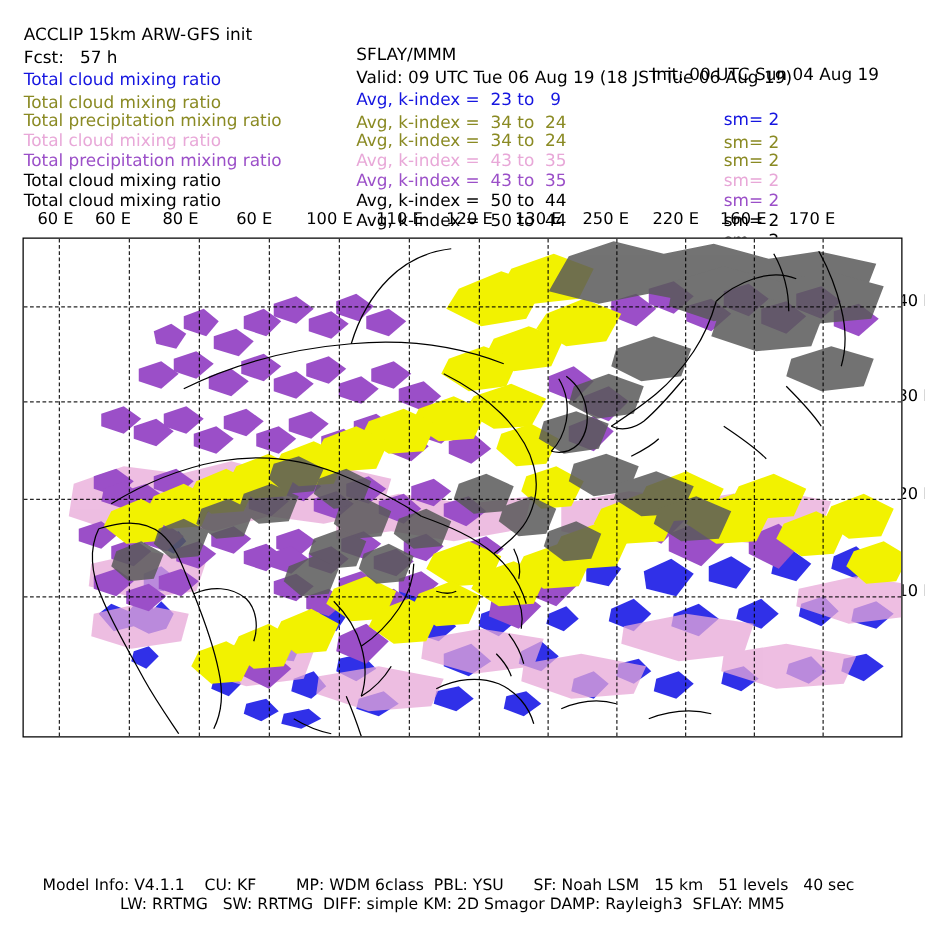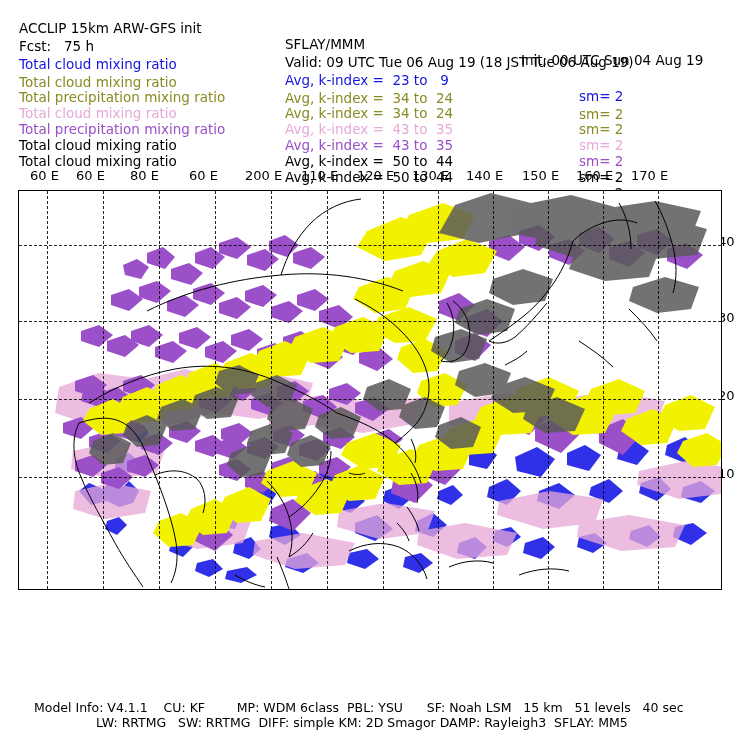--- a/index.html
+++ b/index.html
@@ -44,21 +44,21 @@
 
 <div class="header">
 
   <div class="hrow" style="top:4px;">
     <span class="c1 blk">ACCLIP 15km ARW-GFS init</span>
     <span class="c2 blk">SFLAY/MMM</span>
     <span class="c3 blk">Init: 00 UTC Sun 04 Aug 19</span>
   </div>
 
   <div class="hrow" style="top:22px;">
-    <span class="c1 blk">Fcst:   75 h</span>
+    <span class="c1 blk">Fcst:   57 h</span>
     <span class="c2 blk">Valid: 09 UTC Tue 06 Aug 19 (18 JST Tue 06 Aug 19)</span>
   </div>
 
   <div class="hrow" style="top:40px;">
     <span class="c1 blue">Total cloud mixing ratio</span>
     <span class="c2 blue">Avg, k-index =  23 to   9</span>
     <span class="sm blue">sm= 2</span>
   </div>
 
   <div class="hrow" style="top:58px;">
@@ -97,26 +97,26 @@
     <span class="sm blk">sm= 2</span>
   </div>
 </div>
 
 <div class="mapwrap">
 
   <div class="lonlab" style="left:12px;top:-22px;">60 E</div>
   <div class="lonlab" style="left:58px;top:-22px;">60 E</div>
   <div class="lonlab" style="left:112px;top:-22px;">80 E</div>
   <div class="lonlab" style="left:171px;top:-22px;">60 E</div>
-  <div class="lonlab" style="left:227px;top:-22px;">200 E</div>
+  <div class="lonlab" style="left:227px;top:-22px;">100 E</div>
   <div class="lonlab" style="left:283px;top:-22px;">110 E</div>
   <div class="lonlab" style="left:339px;top:-22px;">120 E</div>
   <div class="lonlab" style="left:394px;top:-22px;">130 E</div>
-  <div class="lonlab" style="left:448px;top:-22px;">140 E</div>
-  <div class="lonlab" style="left:504px;top:-22px;">150 E</div>
+  <div class="lonlab" style="left:448px;top:-22px;">250 E</div>
+  <div class="lonlab" style="left:504px;top:-22px;">220 E</div>
   <div class="lonlab" style="left:558px;top:-22px;">160 E</div>
   <div class="lonlab" style="left:613px;top:-22px;">170 E</div>
 
   <div class="latlab" style="top:44px;">40 N</div>
   <div class="latlab" style="top:120px;">30 N</div>
   <div class="latlab" style="top:198px;">20 N</div>
   <div class="latlab" style="top:276px;">10 N</div>
 
   <div class="mapframe">
 

